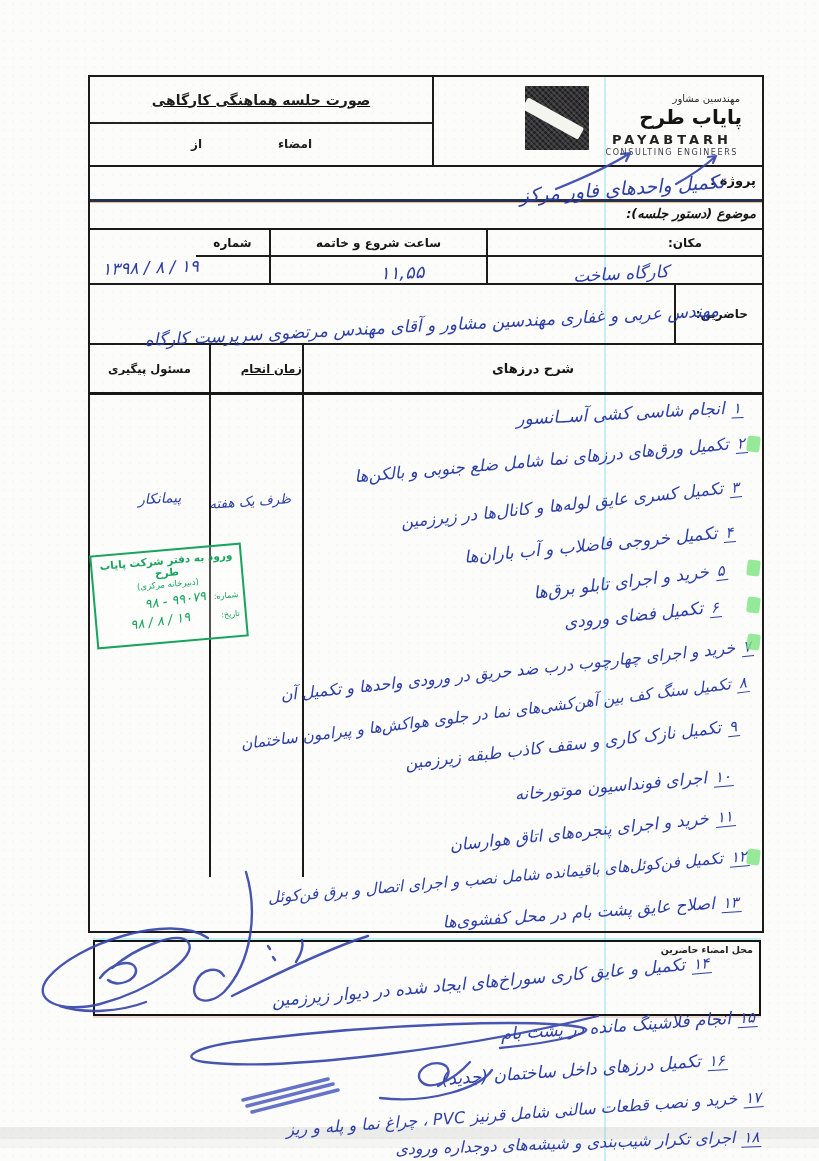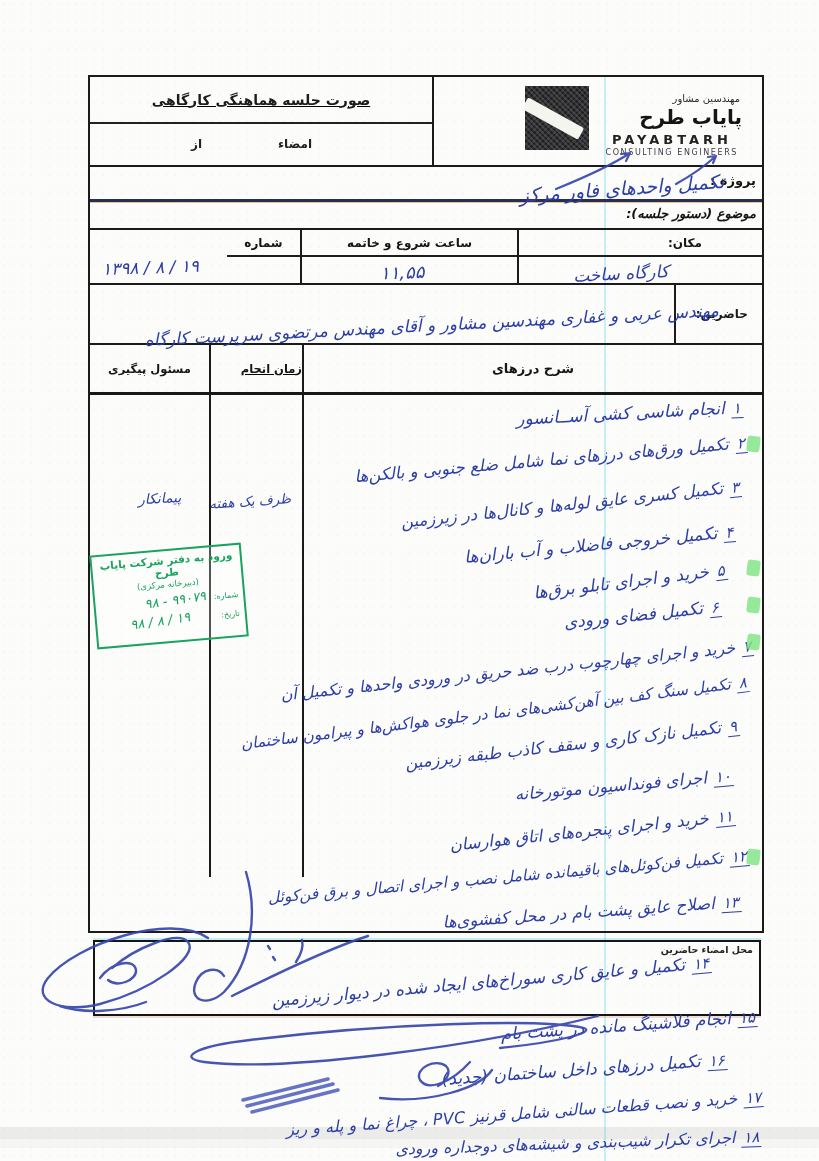--- a/index.html
+++ b/index.html
@@ -44,21 +44,21 @@
   .logo-latin{position:absolute; right:30px; top:55px; font-size:13px; font-weight:bold; letter-spacing:4px; color:#222; direction:ltr;}
   .logo-latin-sub{position:absolute; right:24px; top:71px; font-size:8px; letter-spacing:1.6px; color:#3a3a46; direction:ltr;}
   
   .r-project{height:35px; border-bottom:3px solid #28304f; box-shadow:0 1px 0 rgba(216,125,25,.45);}
   .r-subject{height:28px; border-bottom:2px solid var(--bd);font-style:italic;}
   .row-lbl{position:absolute; right:6px; top:6px; font-weight:bold; font-size:13px; color:#151515;}
   
   .r-info{height:55px; border-bottom:2px solid var(--bd); display:flex;}
   .info-col{box-sizing:border-box; position:relative;}
   .info-col + .info-col{border-left:0;}
-  .c-makan{width:243px;}
+  .c-makan{width:274px;}
   .c-saat{width:217px; border-right:2px solid var(--bd);}
   .c-shomare{width:75px; border-right:2px solid var(--bd);}
   .c-tarikh{flex:1; border-right:2px solid var(--bd);}
   .info-hd{height:25px; border-bottom:2px solid #1e1e1e; display:flex; align-items:center; justify-content:center; font-weight:bold; font-size:12px; color:#161616;}
   .c-makan .info-hd{justify-content:flex-start; padding-right:60px;}
   
   .r-attend{height:60px; border-bottom:2px solid var(--bd);}
   .attend-lbl{position:absolute; right:14px; top:22px; font-weight:bold; font-size:12px; color:#1a1a1a;}
   .attend-divider{position:absolute; right:86px; top:0; bottom:0; width:2px; background:var(--bd);}
   

